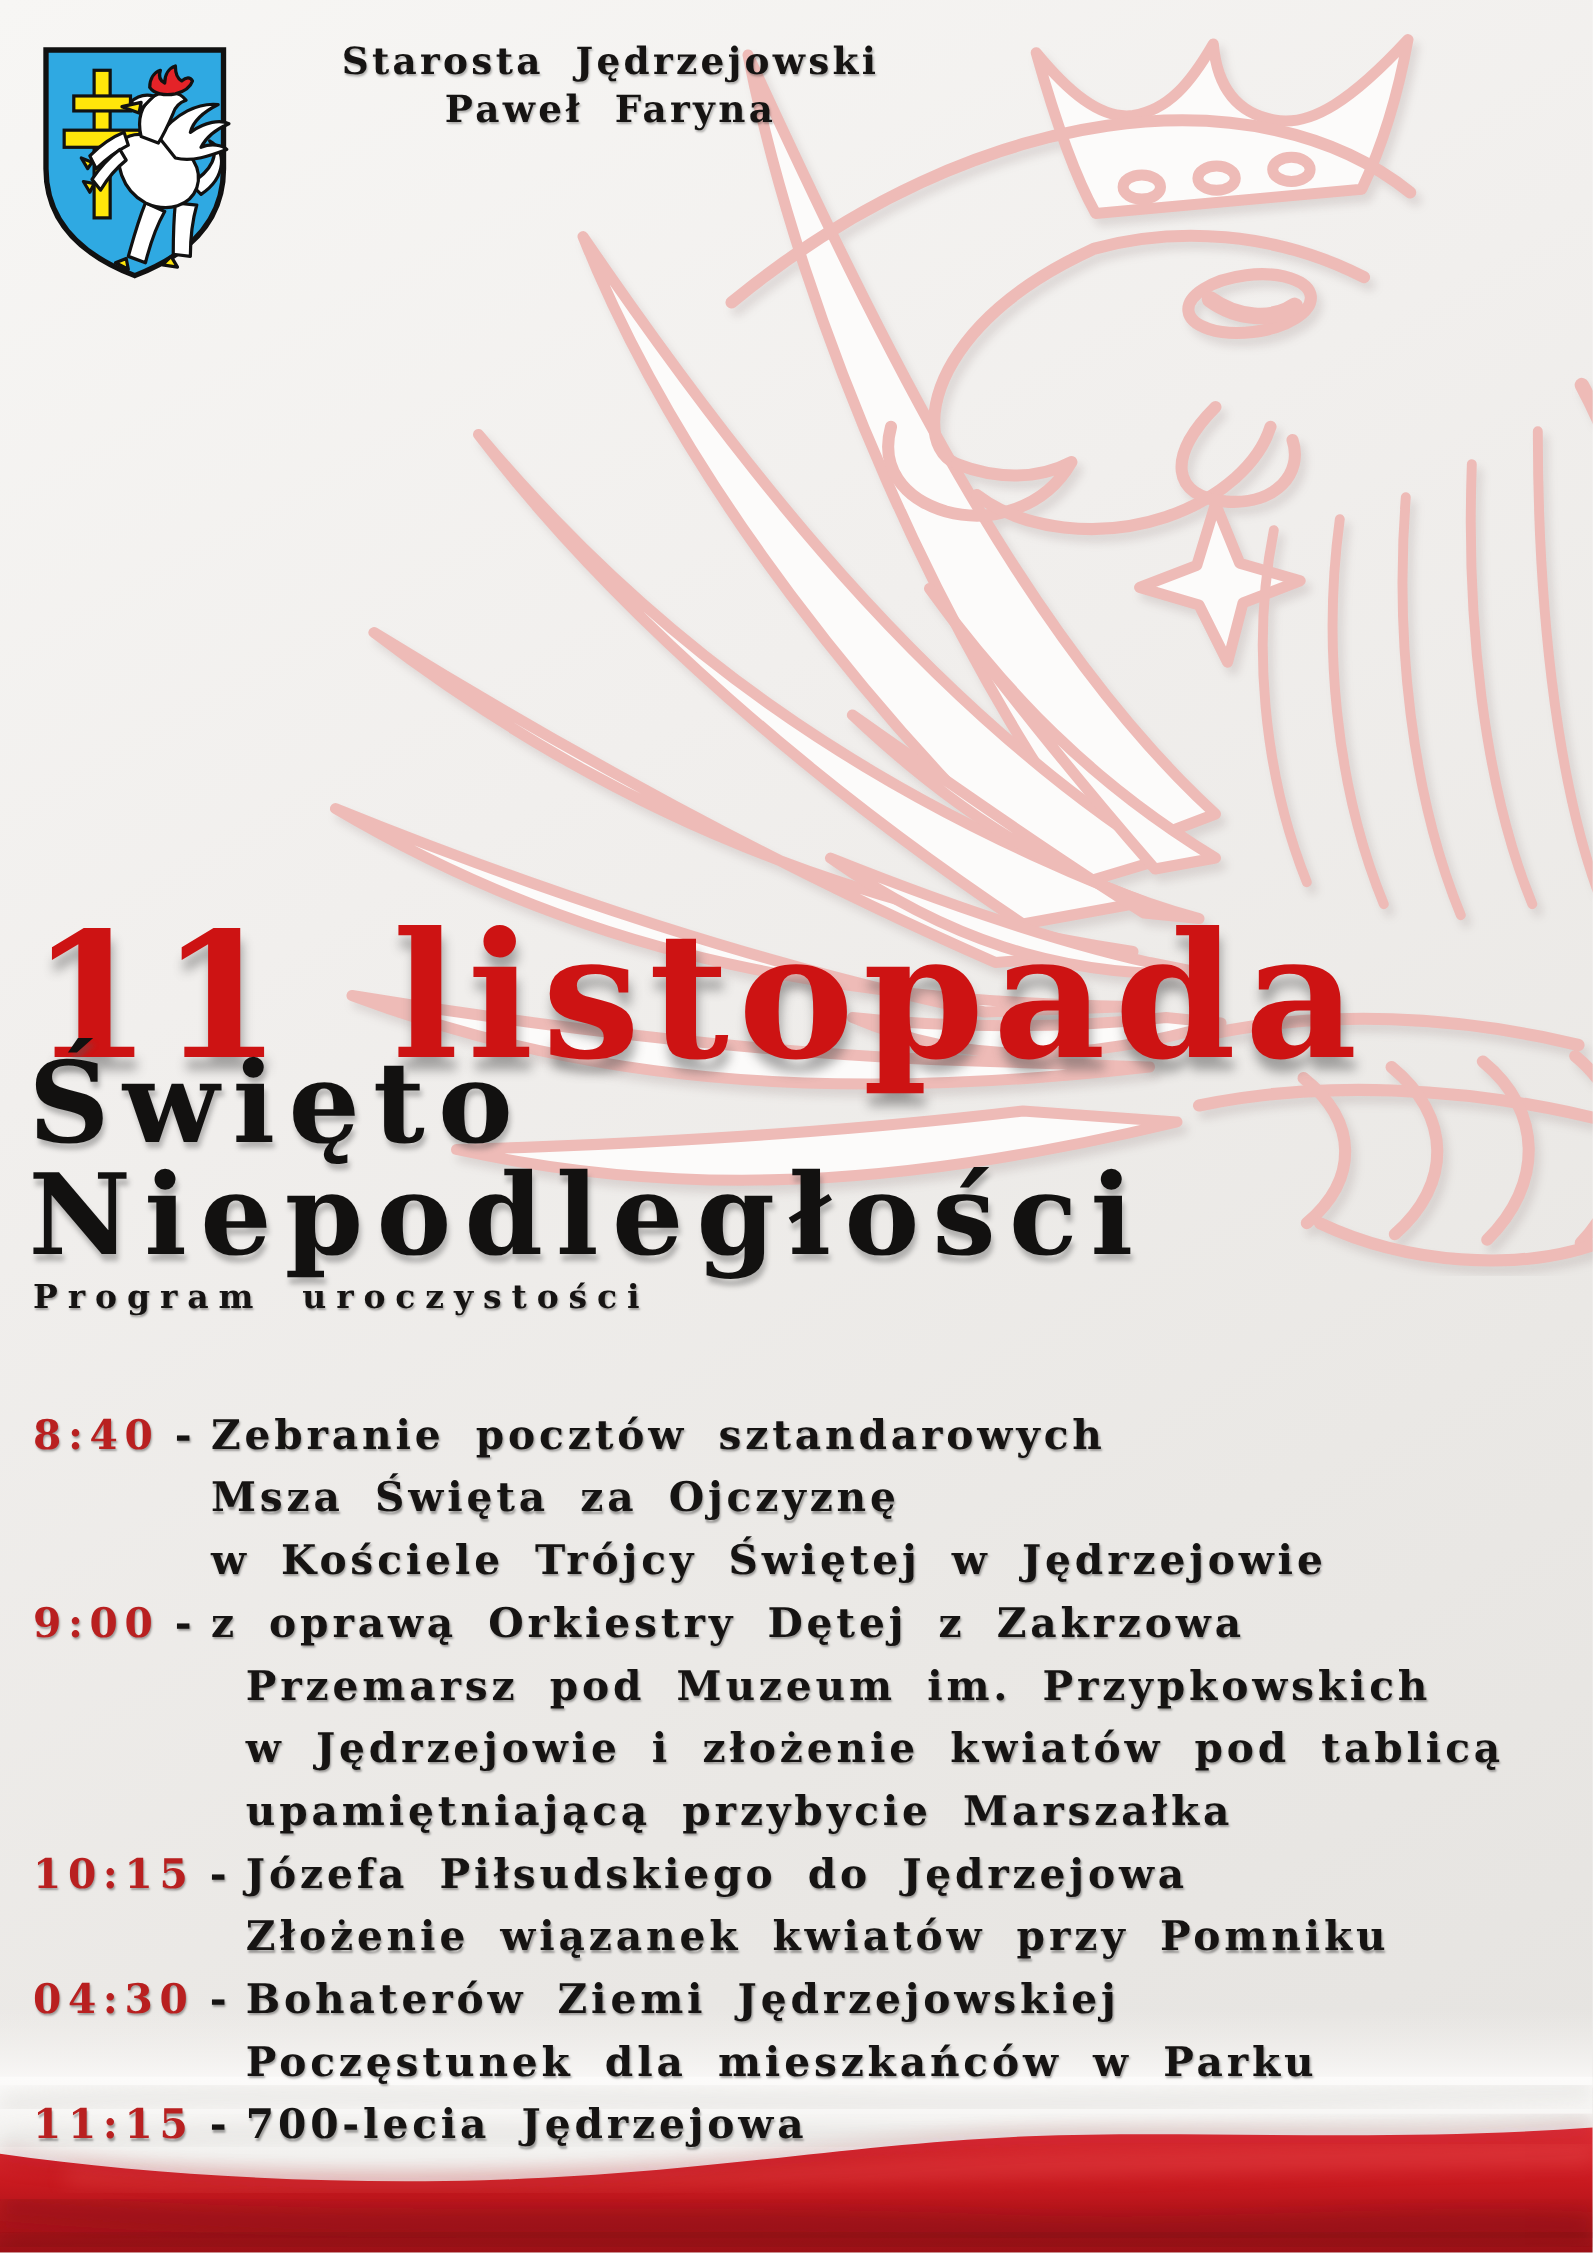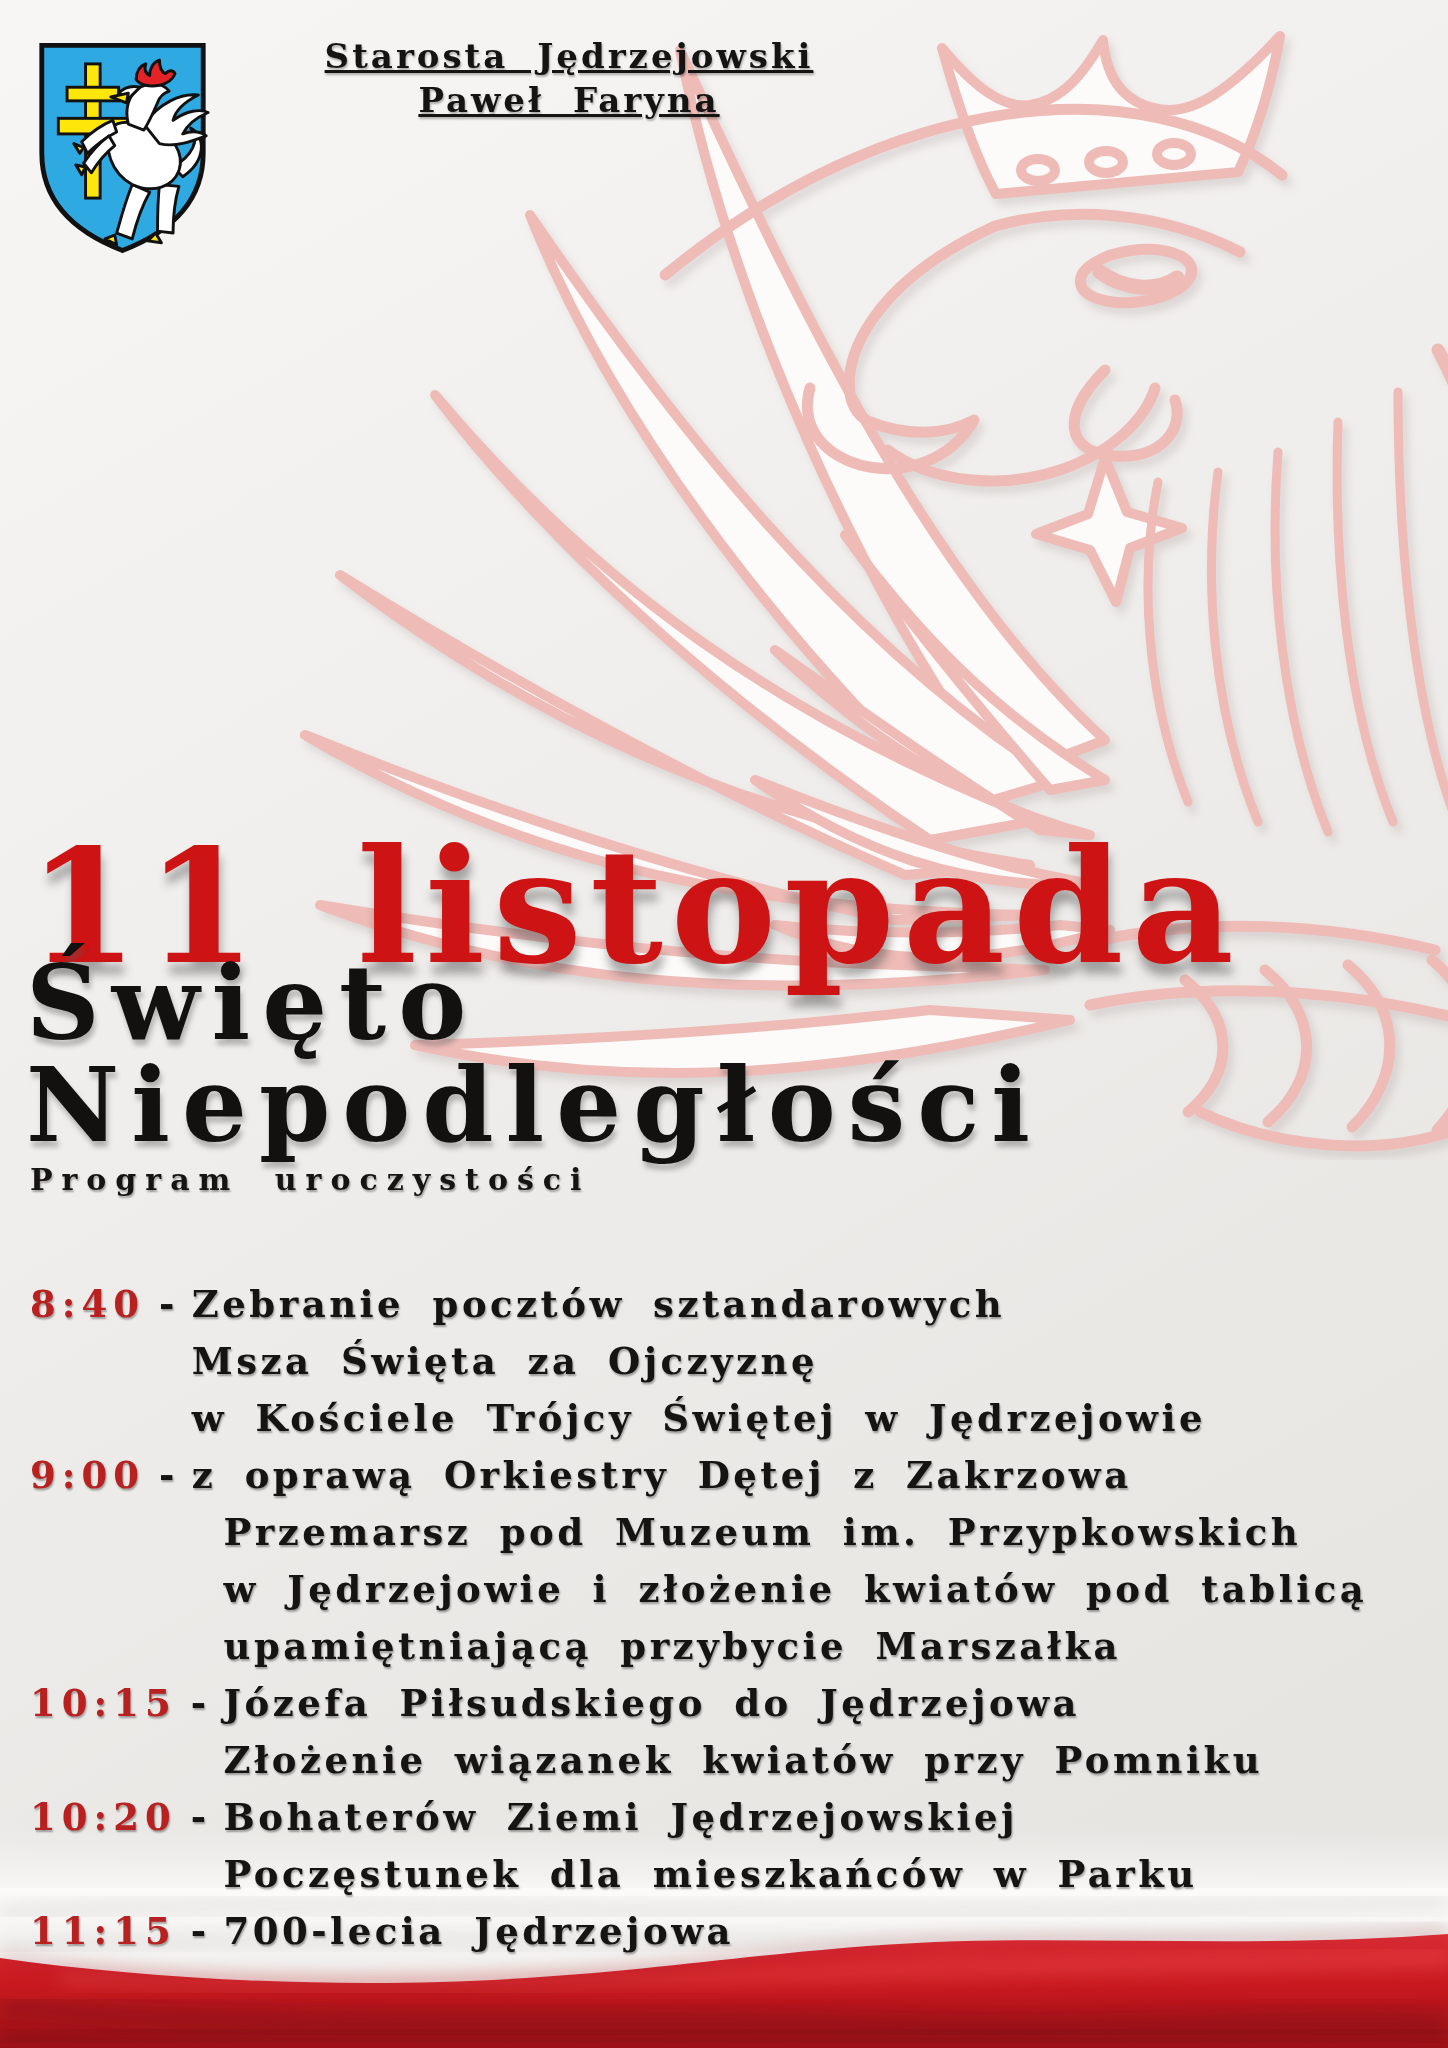--- a/index.html
+++ b/index.html
@@ -11,23 +11,23 @@
   }
   .layer{position:absolute;}
   
   .eagle-wrap{left:200px;top:20px;width:1248px;height:1140px;overflow:hidden;z-index:1;}
   .eagle-wrap svg{filter:drop-shadow(5px 7px 4px rgba(110,85,85,0.16));}
   .eagle-line{stroke:var(--pink,#eebbb7);fill:none;stroke-linecap:round;stroke-linejoin:round;}
   .eagle-fill{stroke:var(--pink,#eebbb7);fill:#fcfbfa;stroke-linejoin:round;}
   
   .coa{left:35px;top:38px;width:175px;height:220px;z-index:6;}
   
-  .header{left:124px;top:34px;width:890px;text-align:center;z-index:6;
+  .header{left:110px;top:34px;width:890px;text-align:center;z-index:6;
     font-weight:bold;font-size:34px;line-height:44px;letter-spacing:3px;word-spacing:14px;
-    text-shadow:1px 2px 2px rgba(0,0,0,0.30);text-decoration:underline;}
+    text-shadow:1px 2px 2px rgba(0,0,0,0.30);}
   .invite{margin-top:58px;font-size:33px;letter-spacing:12px;}
   
   .date-title{left:28px;top:828px;z-index:5;font-weight:bold;font-size:158px;line-height:1;
     letter-spacing:8px;word-spacing:30px;color:var(--date-red,#cd1313);
     text-shadow:2px 12px 10px rgba(70,70,70,0.45);}
   .main-title{left:26px;top:952px;z-index:5;font-weight:bold;font-size:102px;line-height:1;
     letter-spacing:12px;word-spacing:16px;color:#121110;
     text-shadow:2px 6px 5px rgba(90,90,90,0.40);}
   .program{left:30px;top:1162px;z-index:5;font-weight:bold;font-size:30px;letter-spacing:9px;
     word-spacing:16px;text-shadow:1px 2px 2px rgba(0,0,0,0.35);}
@@ -162,21 +162,21 @@
       <span class="time">9:00</span>
       <span class="sep">-</span>
       <span class="body">Msza Święta za Ojczyznę<br>w Kościele Trójcy Świętej w Jędrzejowie<br>z oprawą Orkiestry Dętej z Zakrzowa</span>
     </div>
     <div class="entry">
       <span class="time">10:15</span>
       <span class="sep">-</span>
       <span class="body">Przemarsz pod Muzeum im. Przypkowskich<br>w Jędrzejowie i złożenie kwiatów pod tablicą<br>upamiętniającą przybycie Marszałka<br>Józefa Piłsudskiego do Jędrzejowa</span>
     </div>
     <div class="entry">
-      <span class="time">10:20</span>
+      <span class="time">04:30</span>
       <span class="sep">-</span>
       <span class="body">Złożenie wiązanek kwiatów przy Pomniku<br>Bohaterów Ziemi Jędrzejowskiej</span>
     </div>
     <div class="entry">
       <span class="time">11:15</span>
       <span class="sep">-</span>
       <span class="body">Poczęstunek dla mieszkańców w Parku<br>700-lecia Jędrzejowa</span>
     </div>
   </div>
 

